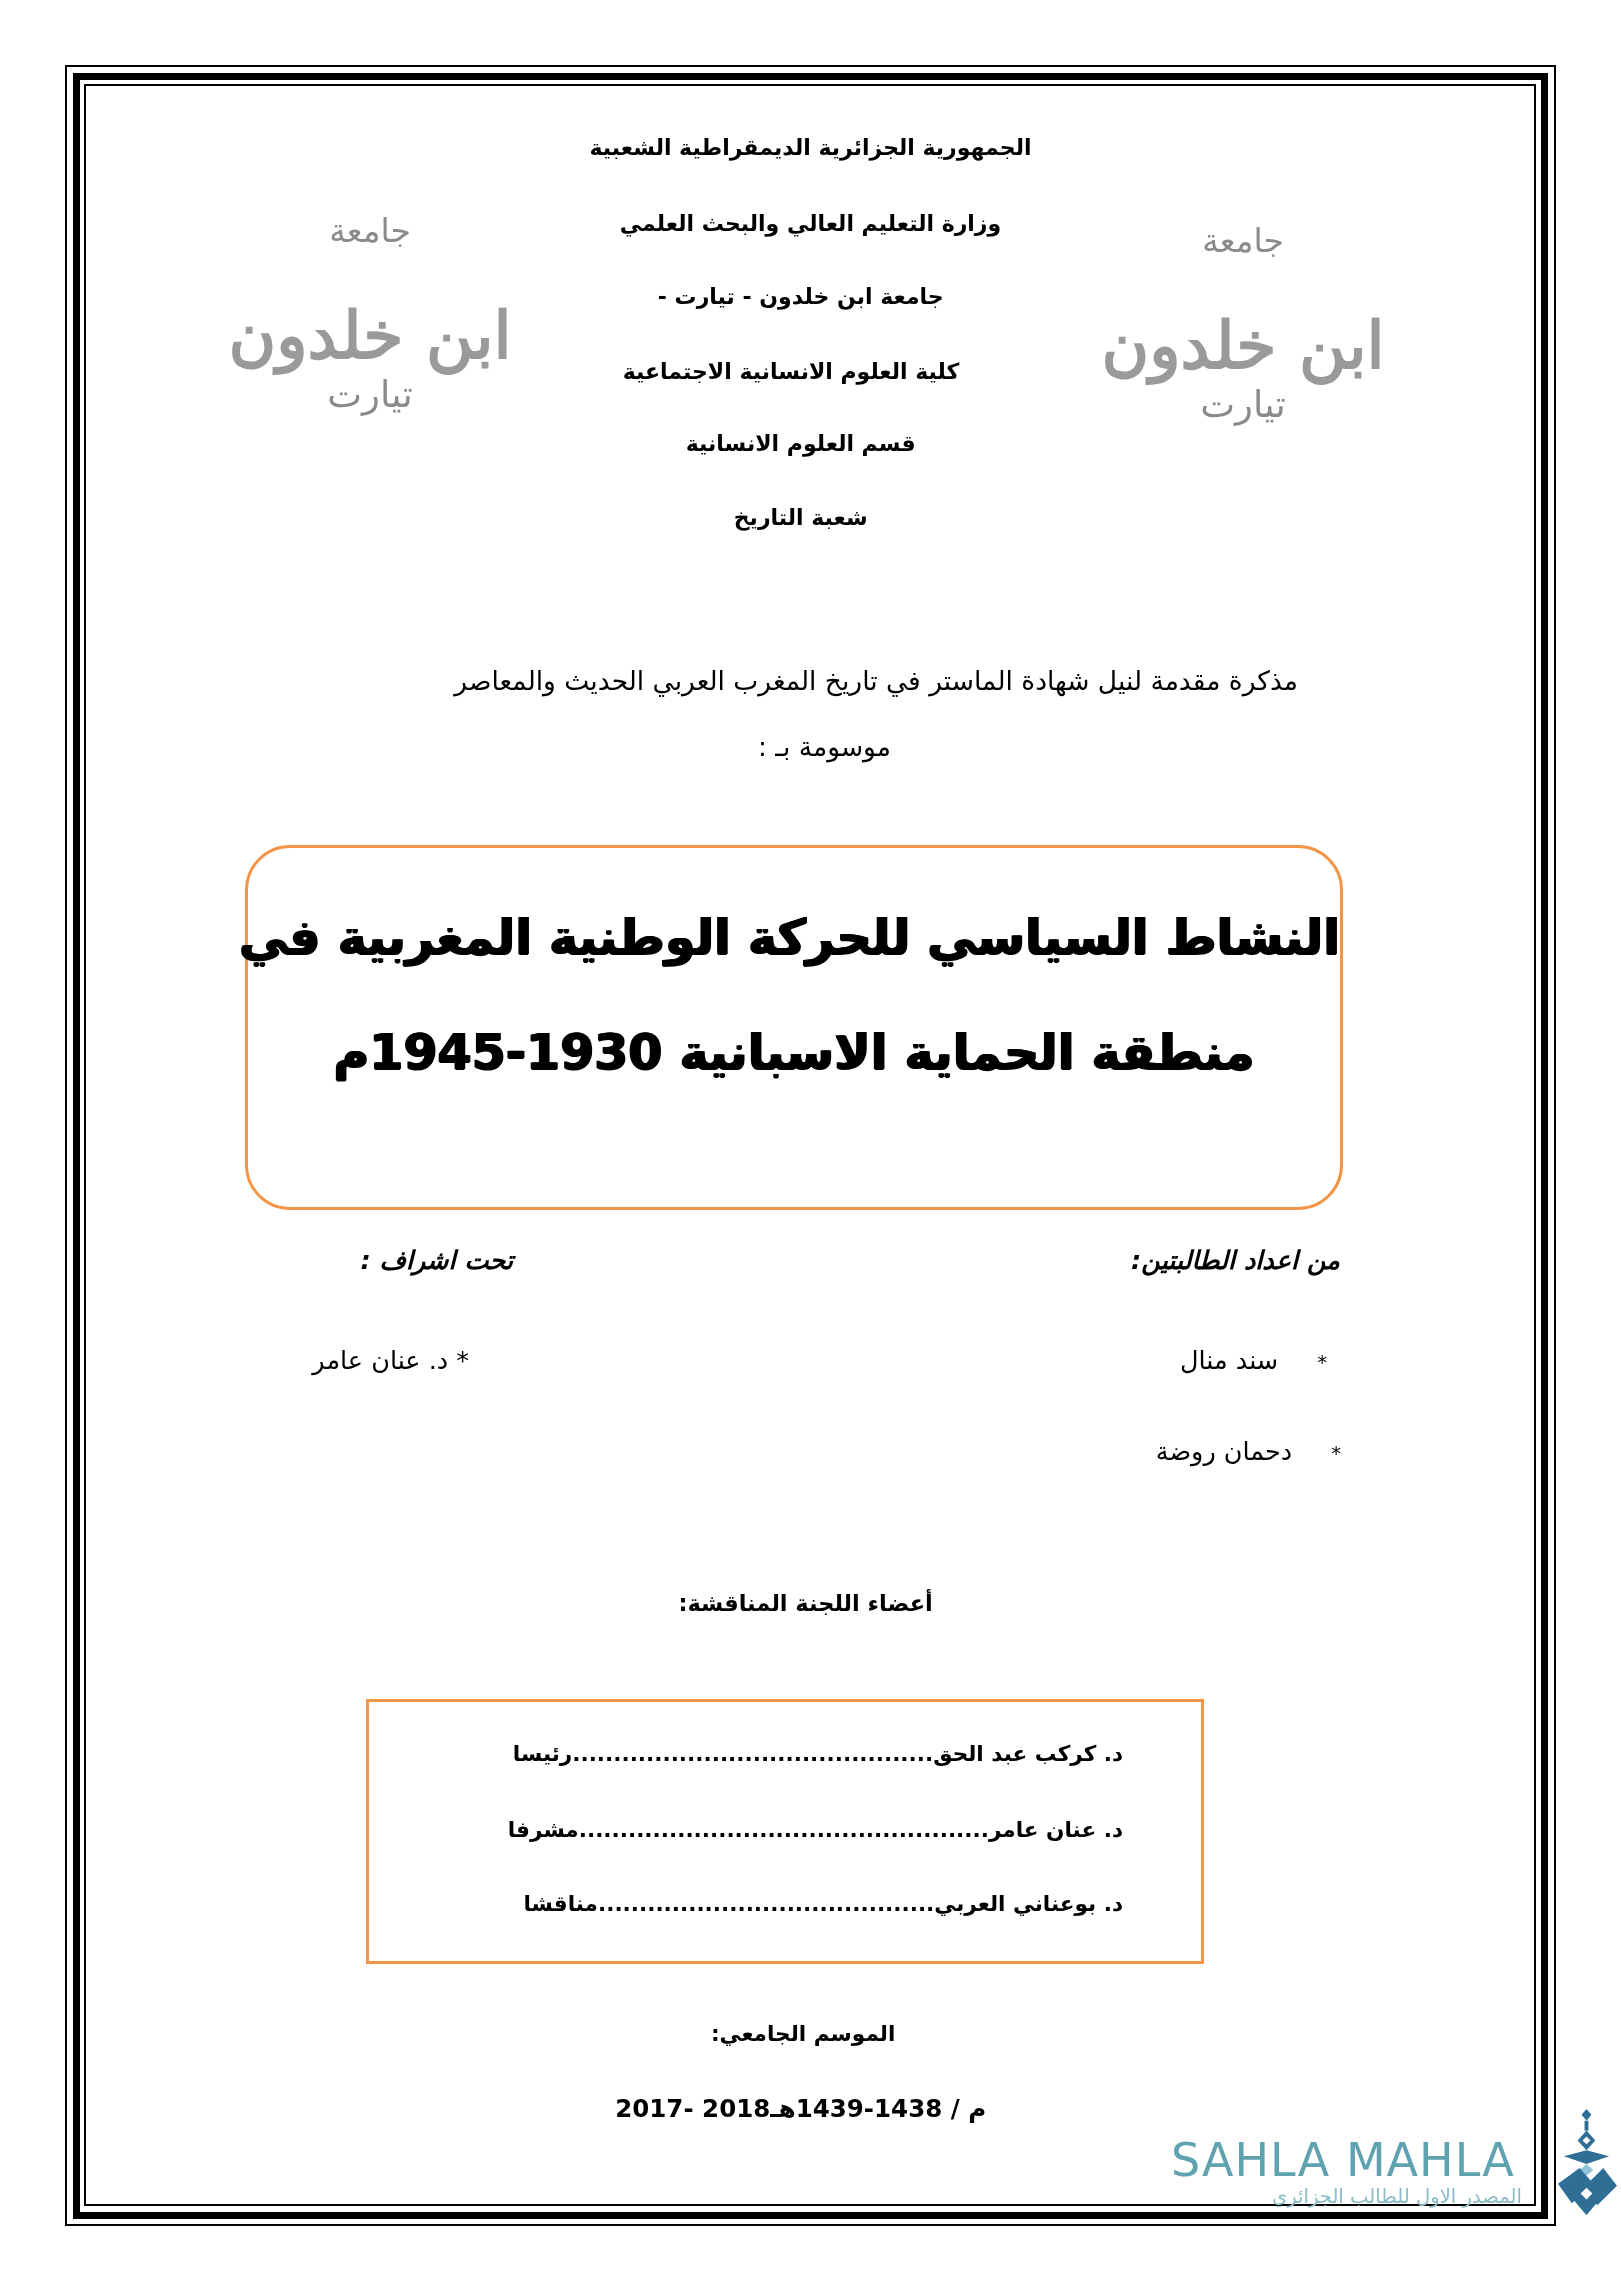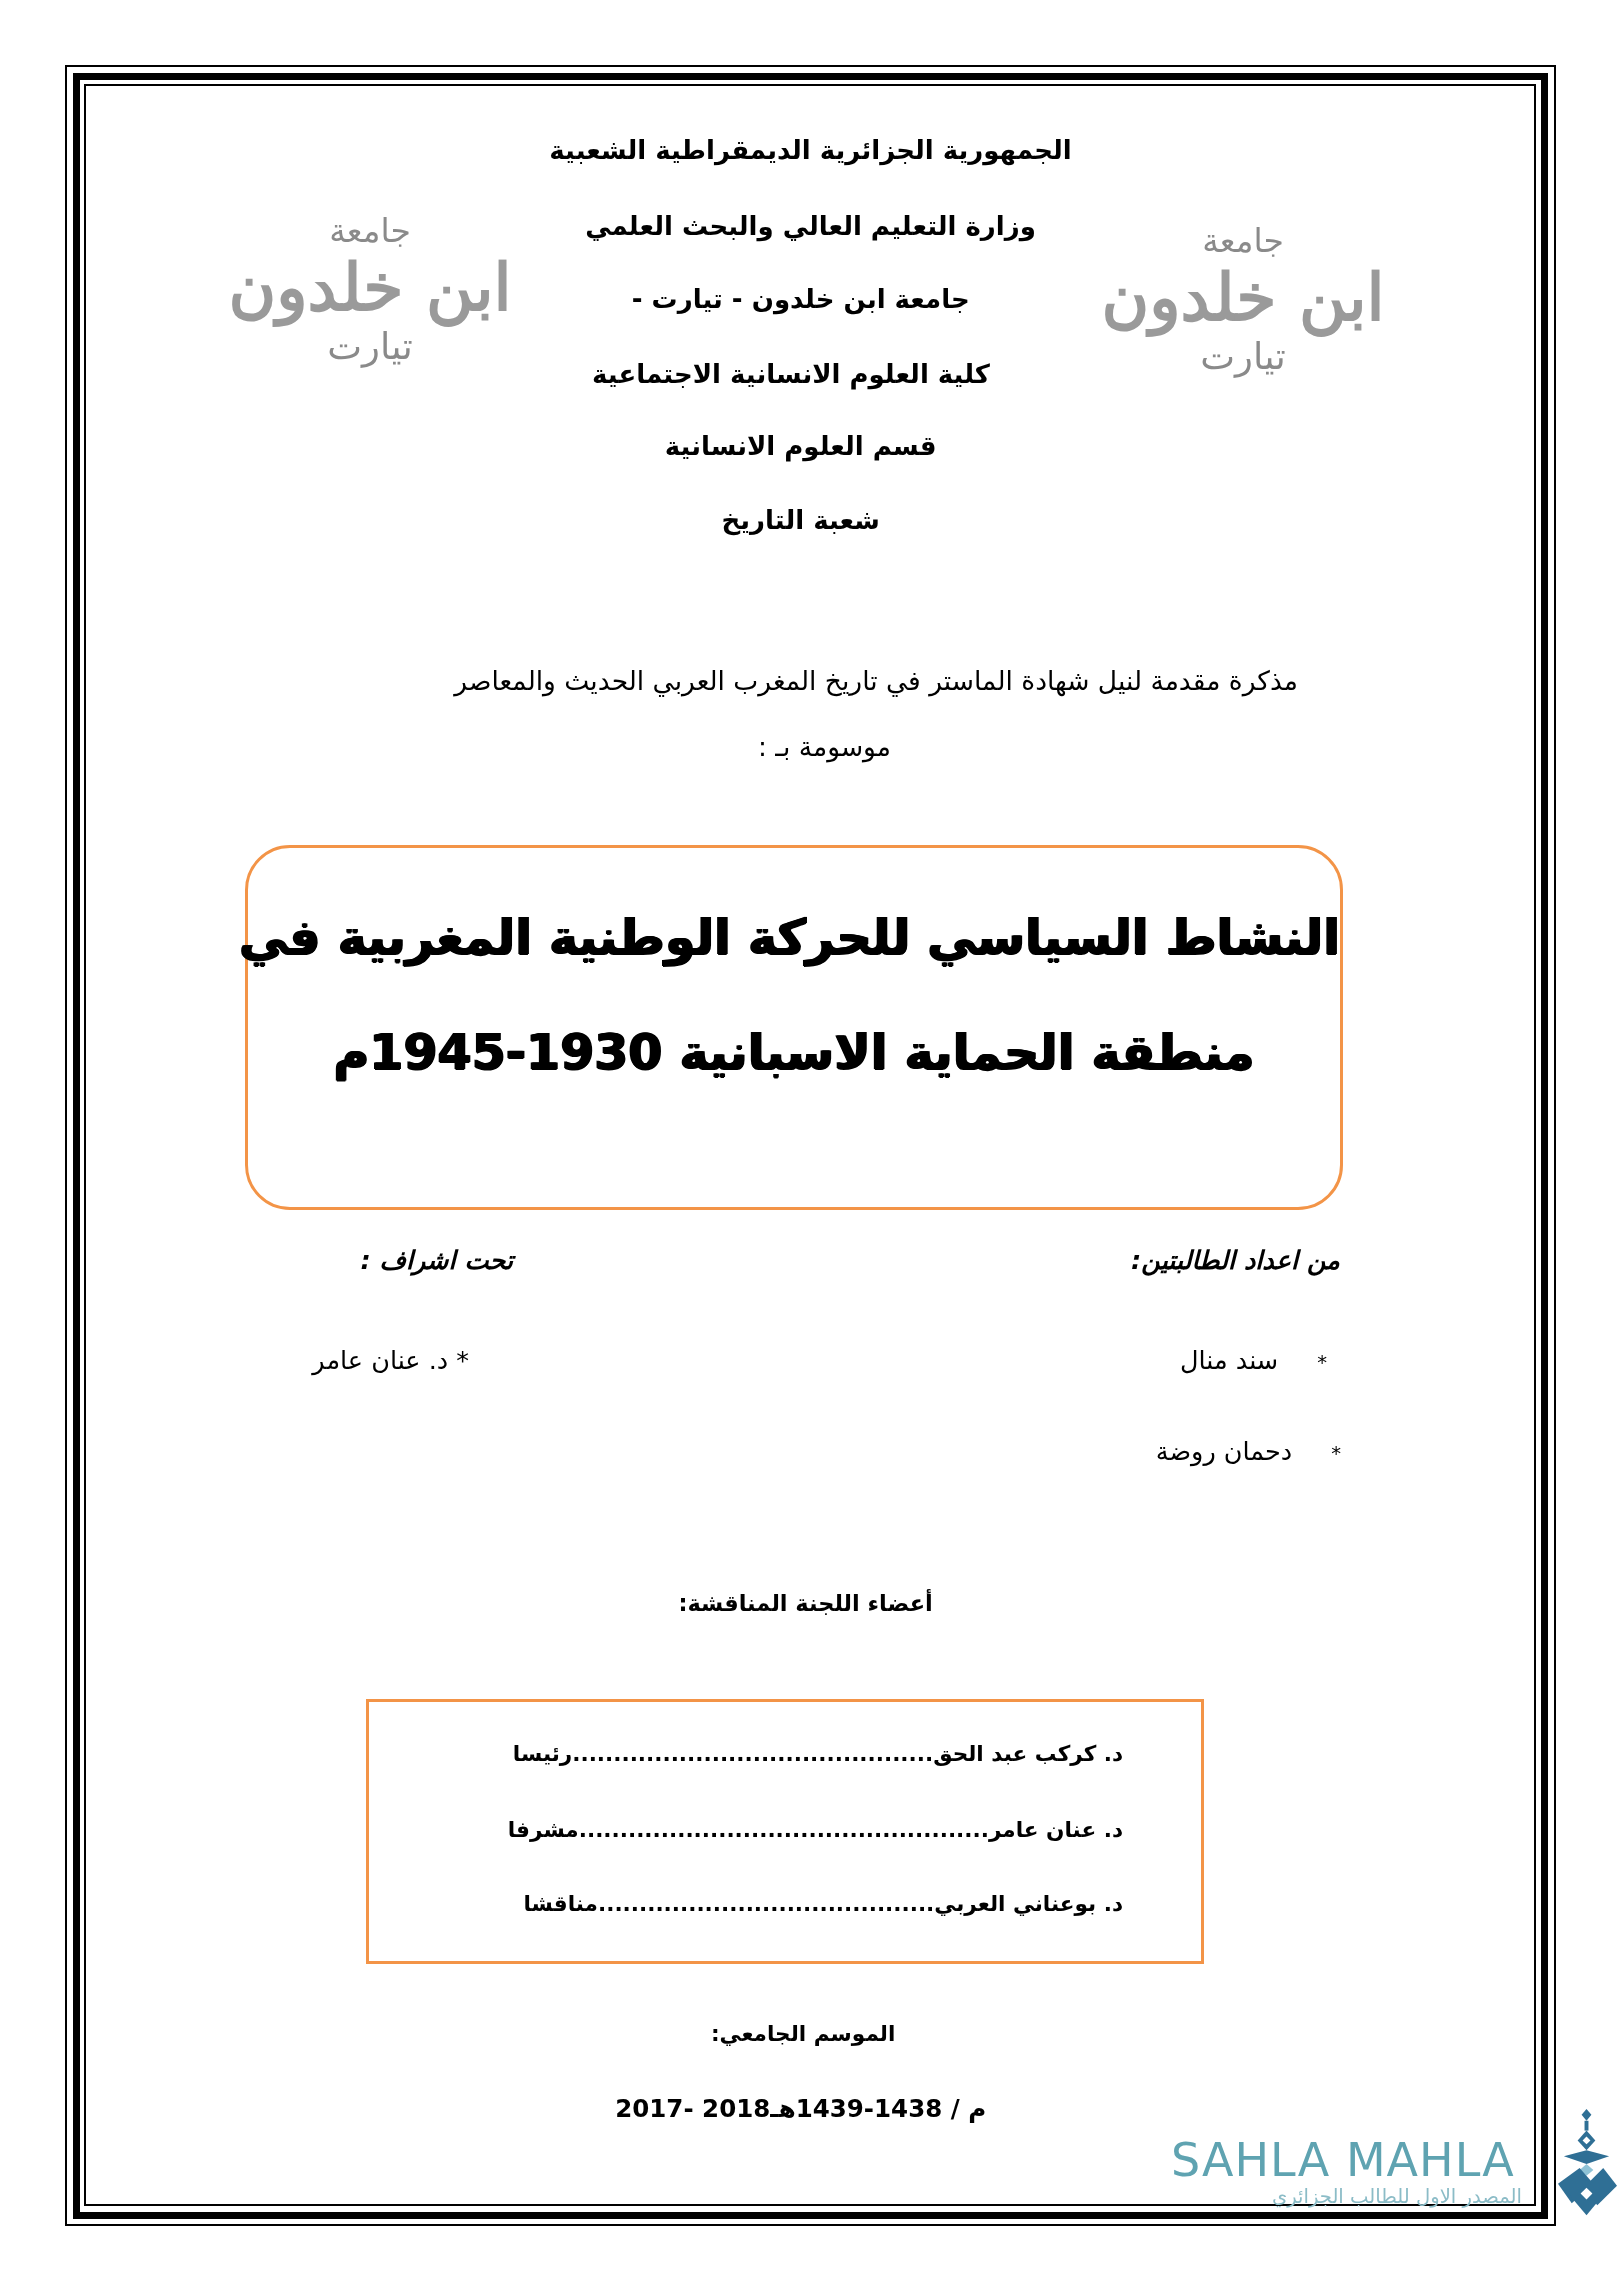--- a/index.html
+++ b/index.html
@@ -39,33 +39,33 @@
     }
 
     .center-line {
       position: absolute;
       left: 0; right: 0;
       text-align: center;
       direction: rtl;
       font-weight: bold;
       white-space: nowrap;
     }
-    .header-line { font-size: 26px; }
+    .header-line { font-size: 22px; }
 
     
     .logo {
       position: absolute;
       width: 294px; height: 255px;
       text-align: center;
       direction: rtl;
       color: #8a8a8a;
       font-family: "DejaVu Serif", "Liberation Serif", serif;
     }
     .logo .l1 { font-size: 33px; display: block; margin-top: 9.8px; }
-    .logo .l2 { font-size: 65px; display: block; line-height: 1.15; font-weight: bold; color: #9a9a9a; letter-spacing: -1px;}
+    .logo .l2 { font-size: 65px; display: block; line-height: 1.15; font-weight: bold; color: #9a9a9a; letter-spacing: -1px; margin-top: 48px;}
     .logo .l3 { font-size: 37px; display: block; }
 
     .intro {
       position: absolute;
       right: 323px;
       direction: rtl;
       font-size: 26.5px;
       white-space: nowrap;
     }
 

